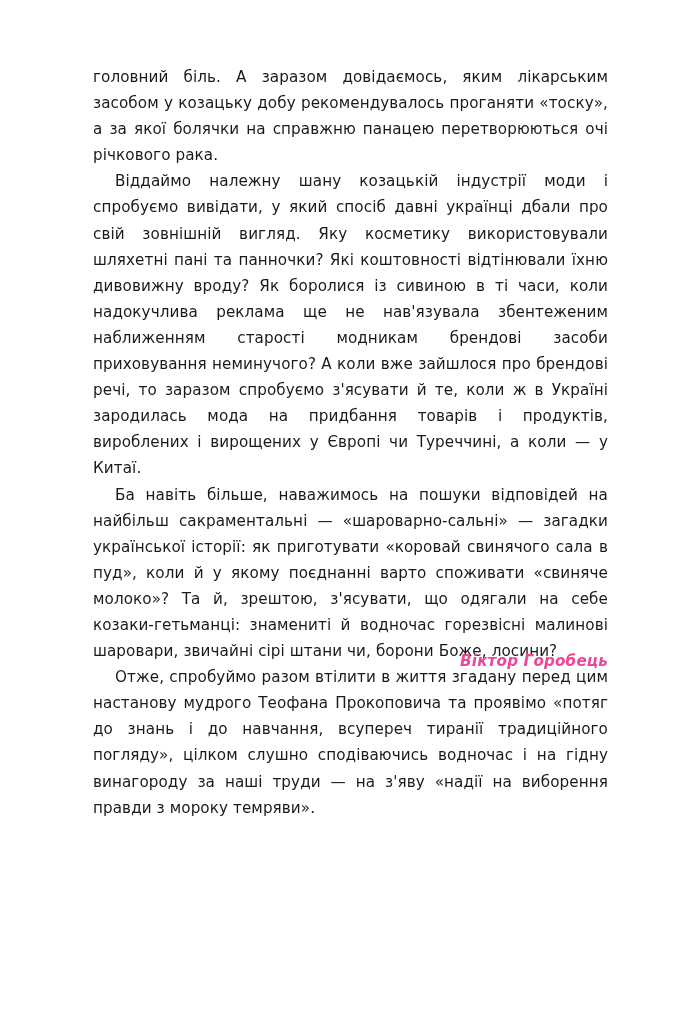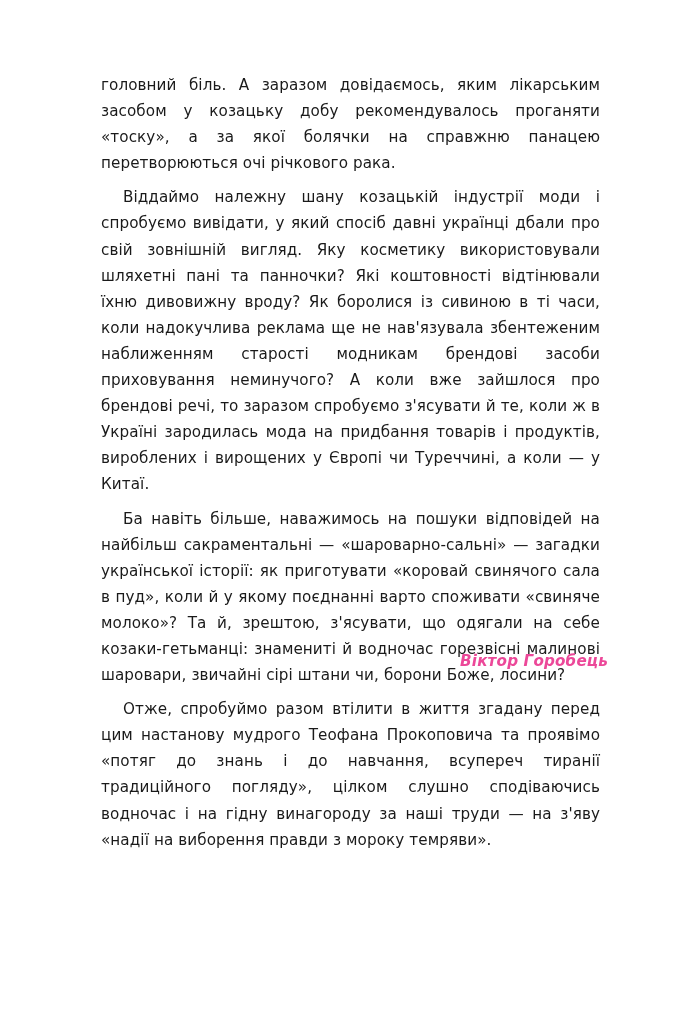--- a/index.html
+++ b/index.html
@@ -27,21 +27,21 @@
   }
 
   #text-block {
     position: absolute;
     left: 93px;
     top: 64px;
     width: 515px;
   }
 
   p.para {
-    margin: 8px;
+    margin: 0;
     padding: 0;
     text-align: justify;
     text-justify: inter-word;
     text-indent: 22px;
     font-size: 15.2px;
     line-height: 26.1px;
     letter-spacing: 0.005em;
     word-spacing: 0.004em;
     hyphens: manual;
     -webkit-hyphens: manual;

